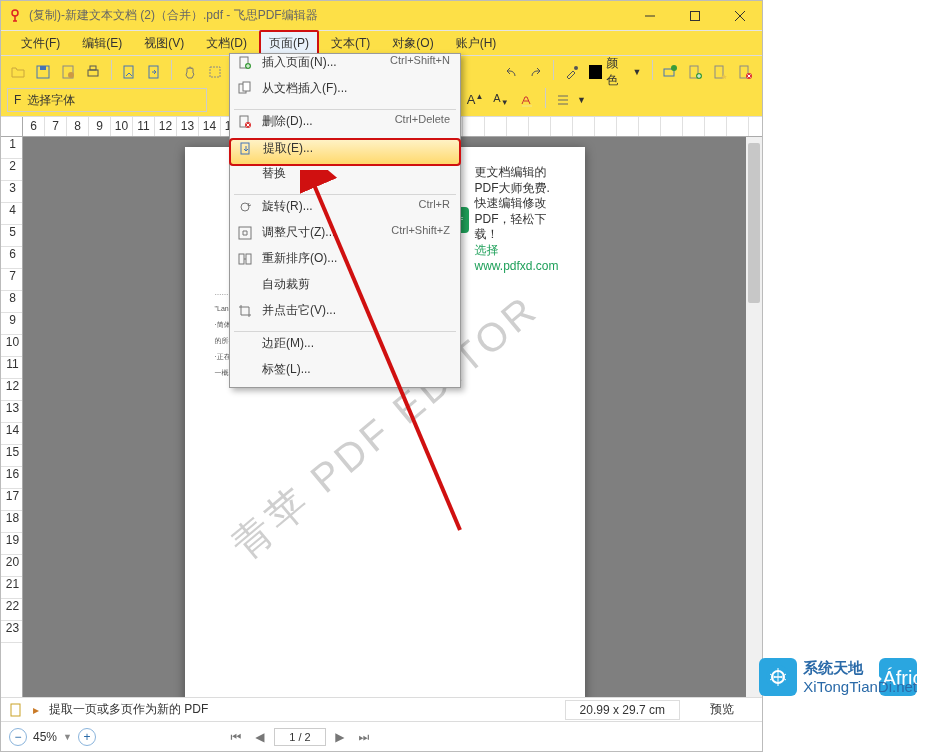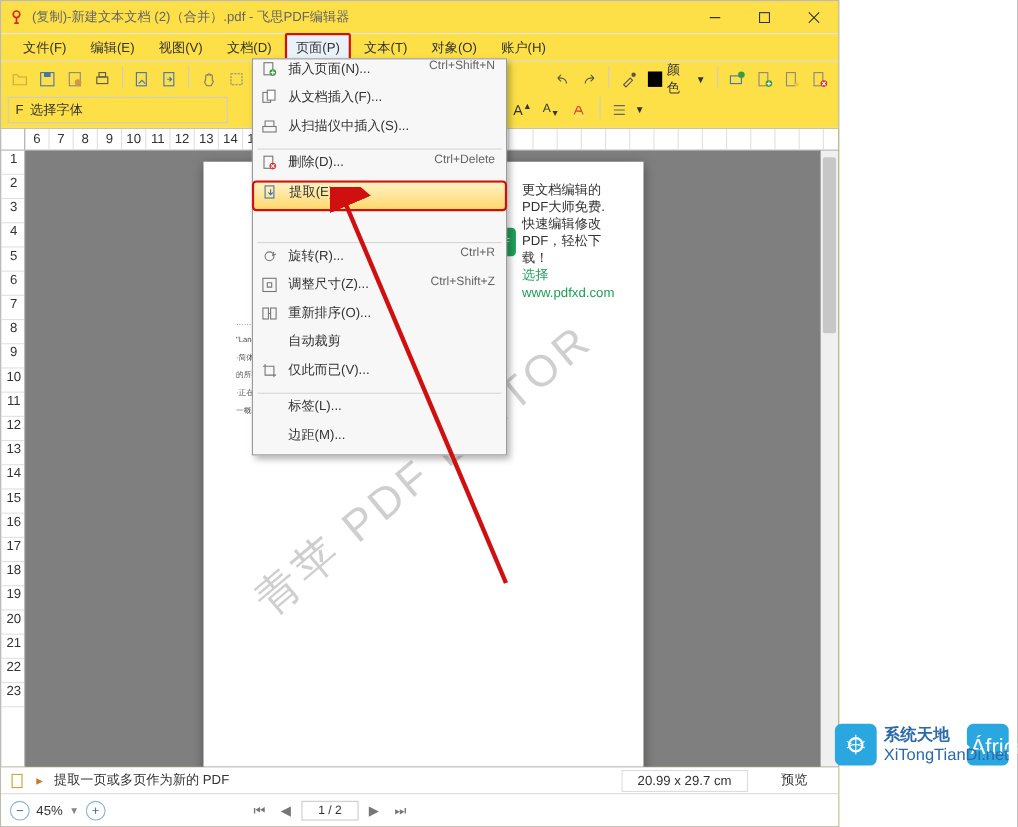--- a/index.html
+++ b/index.html
@@ -383,29 +383,20 @@
     </div>
     <div class="menu-item">
       <span class="mi-icon">
         <svg width="16" height="16">
           <rect x="2" y="3" width="7" height="9" fill="none" stroke="#777"></rect>
           <rect x="6" y="1" width="7" height="9" fill="#fff" stroke="#777"></rect>
         </svg>
       </span>
       <span class="mi-label">从文档插入(F)...</span>
     </div>
-    <div class="menu-item">
-      <span class="mi-icon">
-        <svg width="16" height="16">
-          <rect x="2" y="8" width="12" height="5" fill="none" stroke="#777"></rect>
-          <path d="M4 8V3h8v5" fill="none" stroke="#777"></path>
-        </svg>
-      </span>
-      <span class="mi-label">从扫描仪中插入(S)...</span>
-    </div>
     <div class="grp-sep"></div>
     <div class="menu-item">
       <span class="mi-icon">
         <svg width="16" height="16">
           <rect x="3" y="2" width="8" height="11" fill="none" stroke="#777"></rect>
           <circle cx="11" cy="11" r="3" fill="#d33"></circle>
           <path d="M9.5 9.5l3 3M12.5 9.5l-3 3" stroke="#fff"></path>
         </svg>
       </span>
       <span class="mi-label">删除(D)...</span>
@@ -415,20 +406,21 @@
       <span class="mi-icon">
         <svg width="16" height="16">
           <rect x="3" y="2" width="8" height="11" fill="none" stroke="#4573b5"></rect>
           <path d="M8 5v5M6 8l2 2 2-2" stroke="#4573b5" fill="none"></path>
         </svg>
       </span>
       <span class="mi-label">提取(E)...</span>
     </div>
     <div class="menu-item">
       <span class="mi-icon"></span>
+      <span class="mi-label">替换</span>
     </div>
     <div class="grp-sep"></div>
     <div class="menu-item">
       <span class="mi-icon">
         <svg width="16" height="16">
           <path d="M4 8a4 4 0 118 0 4 4 0 01-8 0M12 4l-1 3 3-1" fill="none" stroke="#777"></path>
         </svg>
       </span>
       <span class="mi-label">旋转(R)...</span>
       <span class="mi-accel">Ctrl+R</span>
@@ -456,30 +448,30 @@
     <div class="menu-item">
       <span class="mi-icon"></span>
       <span class="mi-label">自动裁剪</span>
     </div>
     <div class="menu-item">
       <span class="mi-icon">
         <svg width="16" height="16">
           <path d="M4 2v10h10M2 4h10v10" fill="none" stroke="#777"></path>
         </svg>
       </span>
-      <span class="mi-label">仅此而已(V)...</span>
+      <span class="mi-label">并点击它(V)...</span>
     </div>
     <div class="grp-sep"></div>
+    <div class="menu-item">
+      <span class="mi-icon"></span>
+      <span class="mi-label">边距(M)...</span>
+    </div>
     <div class="menu-item">
       <span class="mi-icon"></span>
       <span class="mi-label">标签(L)...</span>
-    </div>
-    <div class="menu-item">
-      <span class="mi-icon"></span>
-      <span class="mi-label">边距(M)...</span>
     </div>
   </div>
 
 <svg class="arrow-annot" width="200" height="380">
   <defs>
       <marker id="ah" markerWidth="12" markerHeight="12" refX="2" refY="6" orient="auto">
         <path d="M0 0L12 6L0 12z" fill="#d01010"></path>
       </marker>
     </defs>
   <line x1="160" y1="360" x2="12" y2="10" stroke="#d01010" stroke-width="4" marker-end="url(#ah)"></line>

